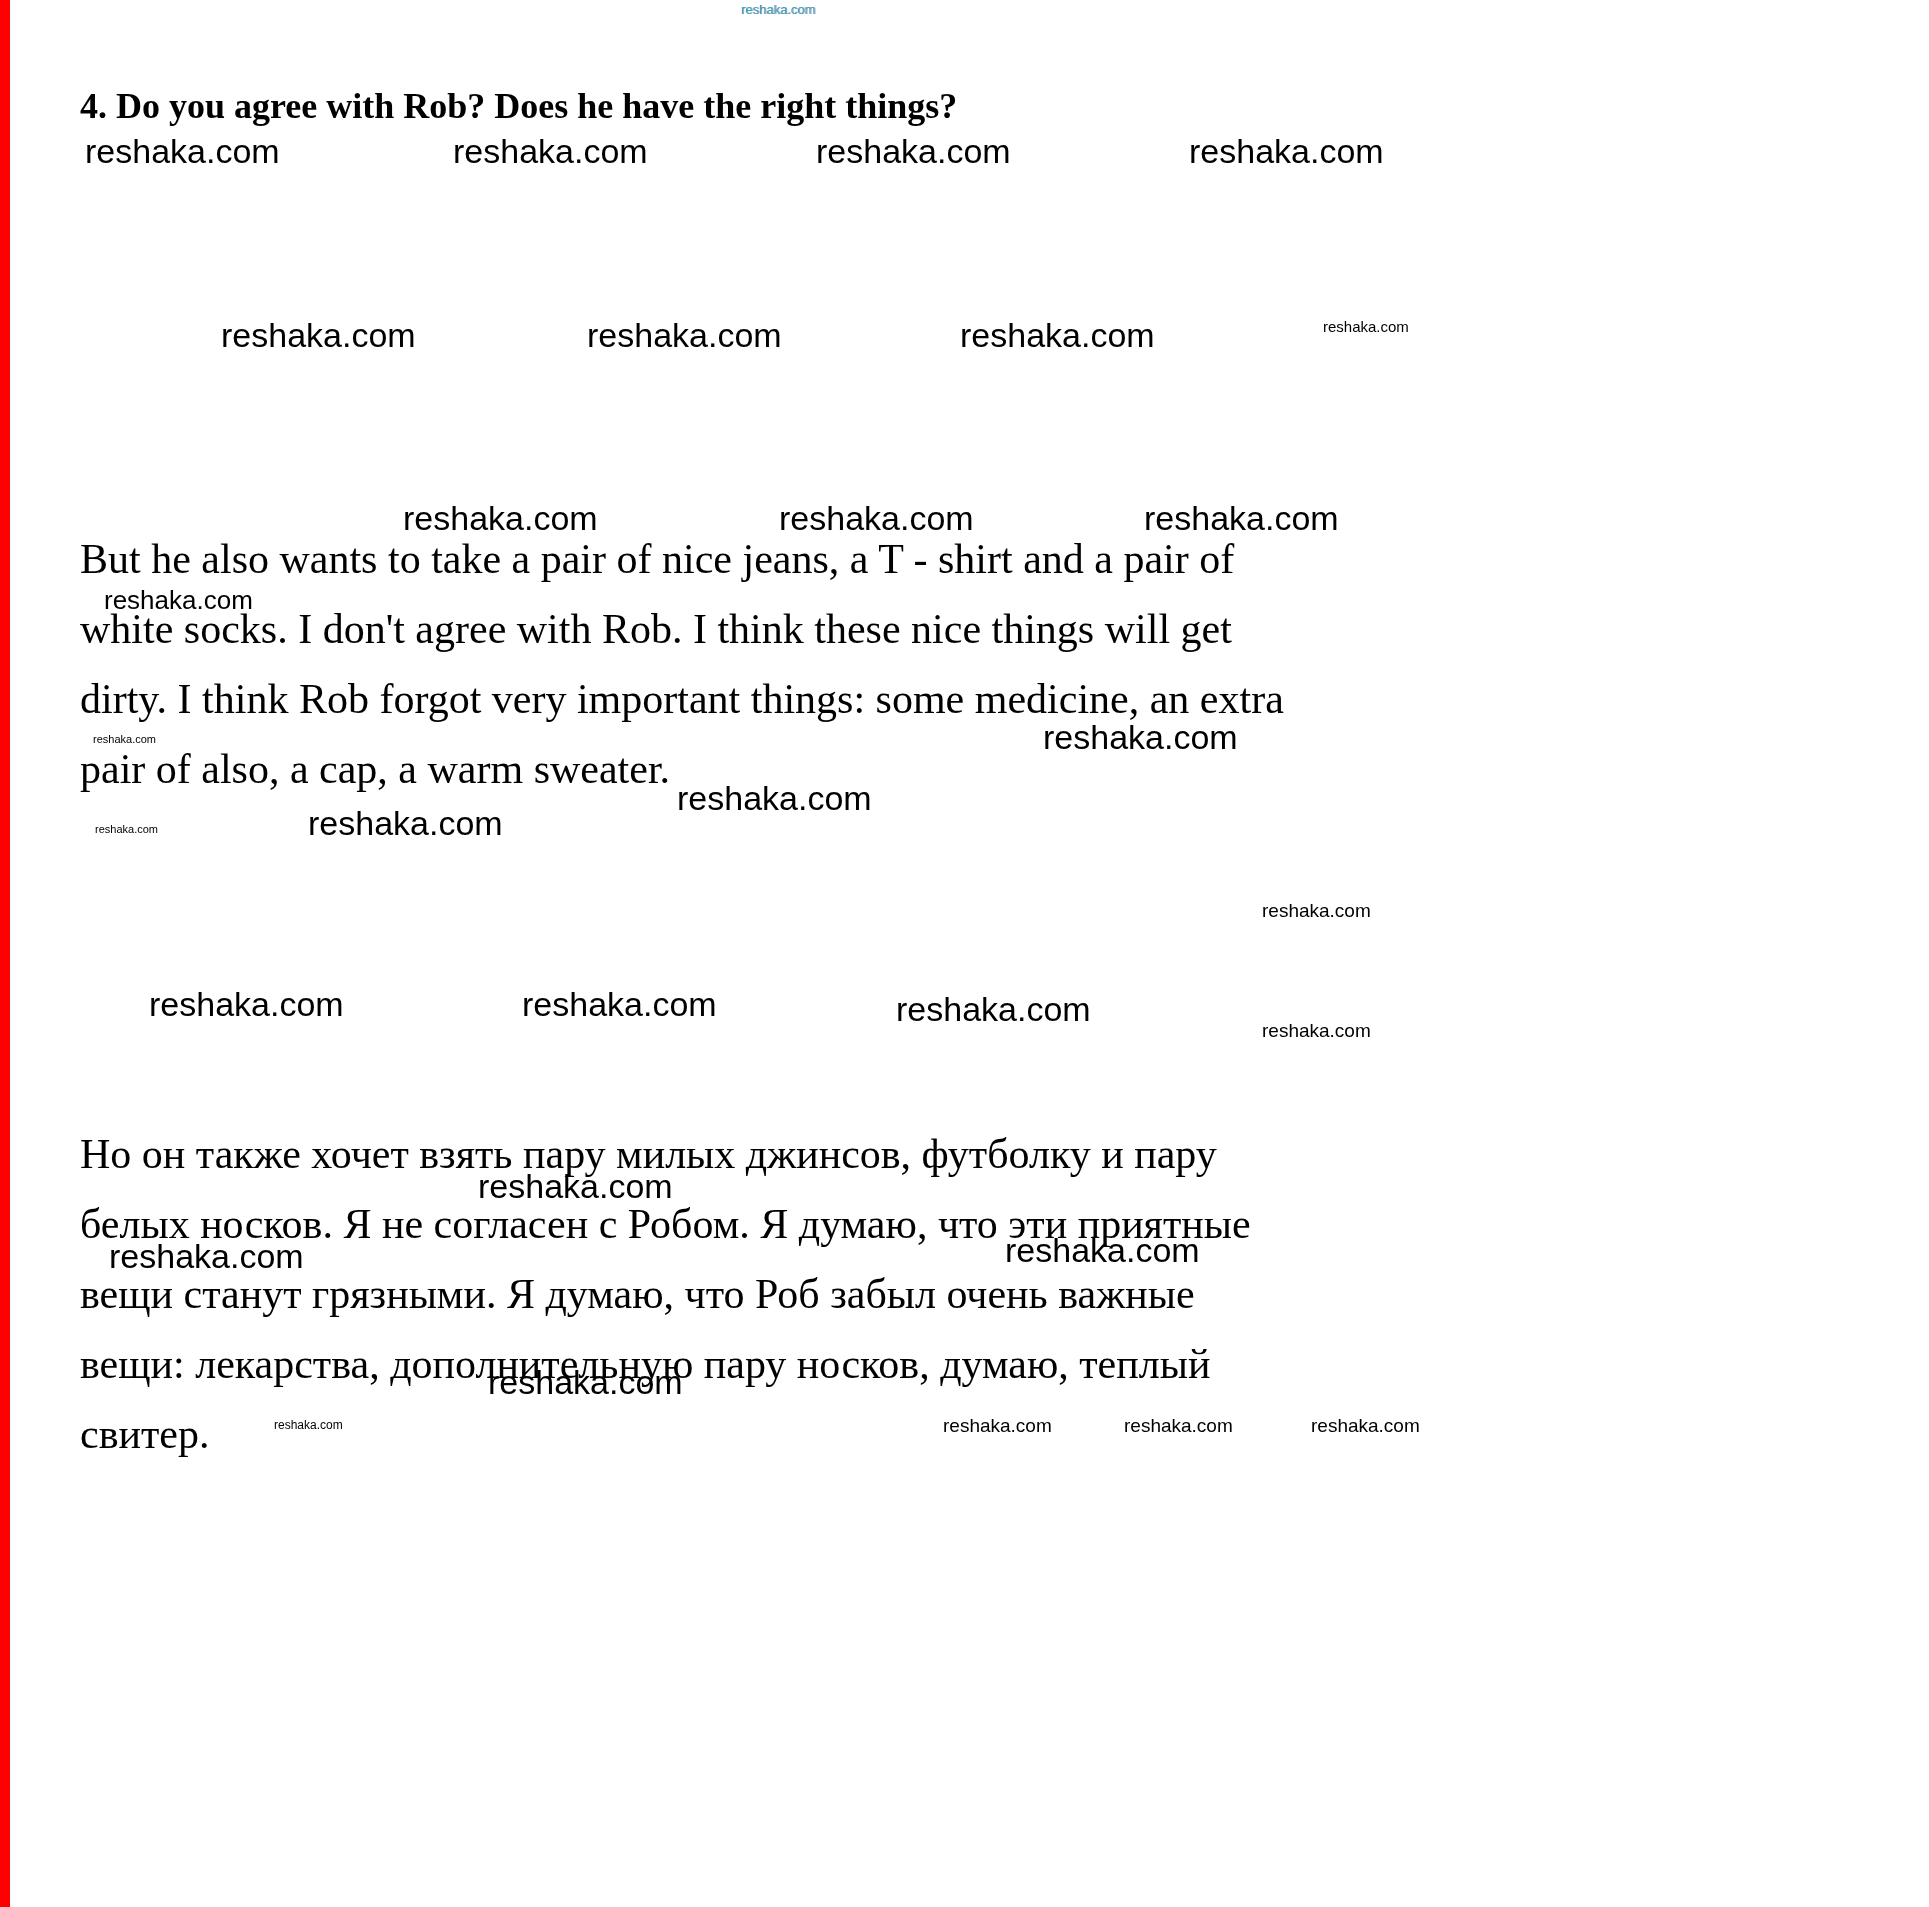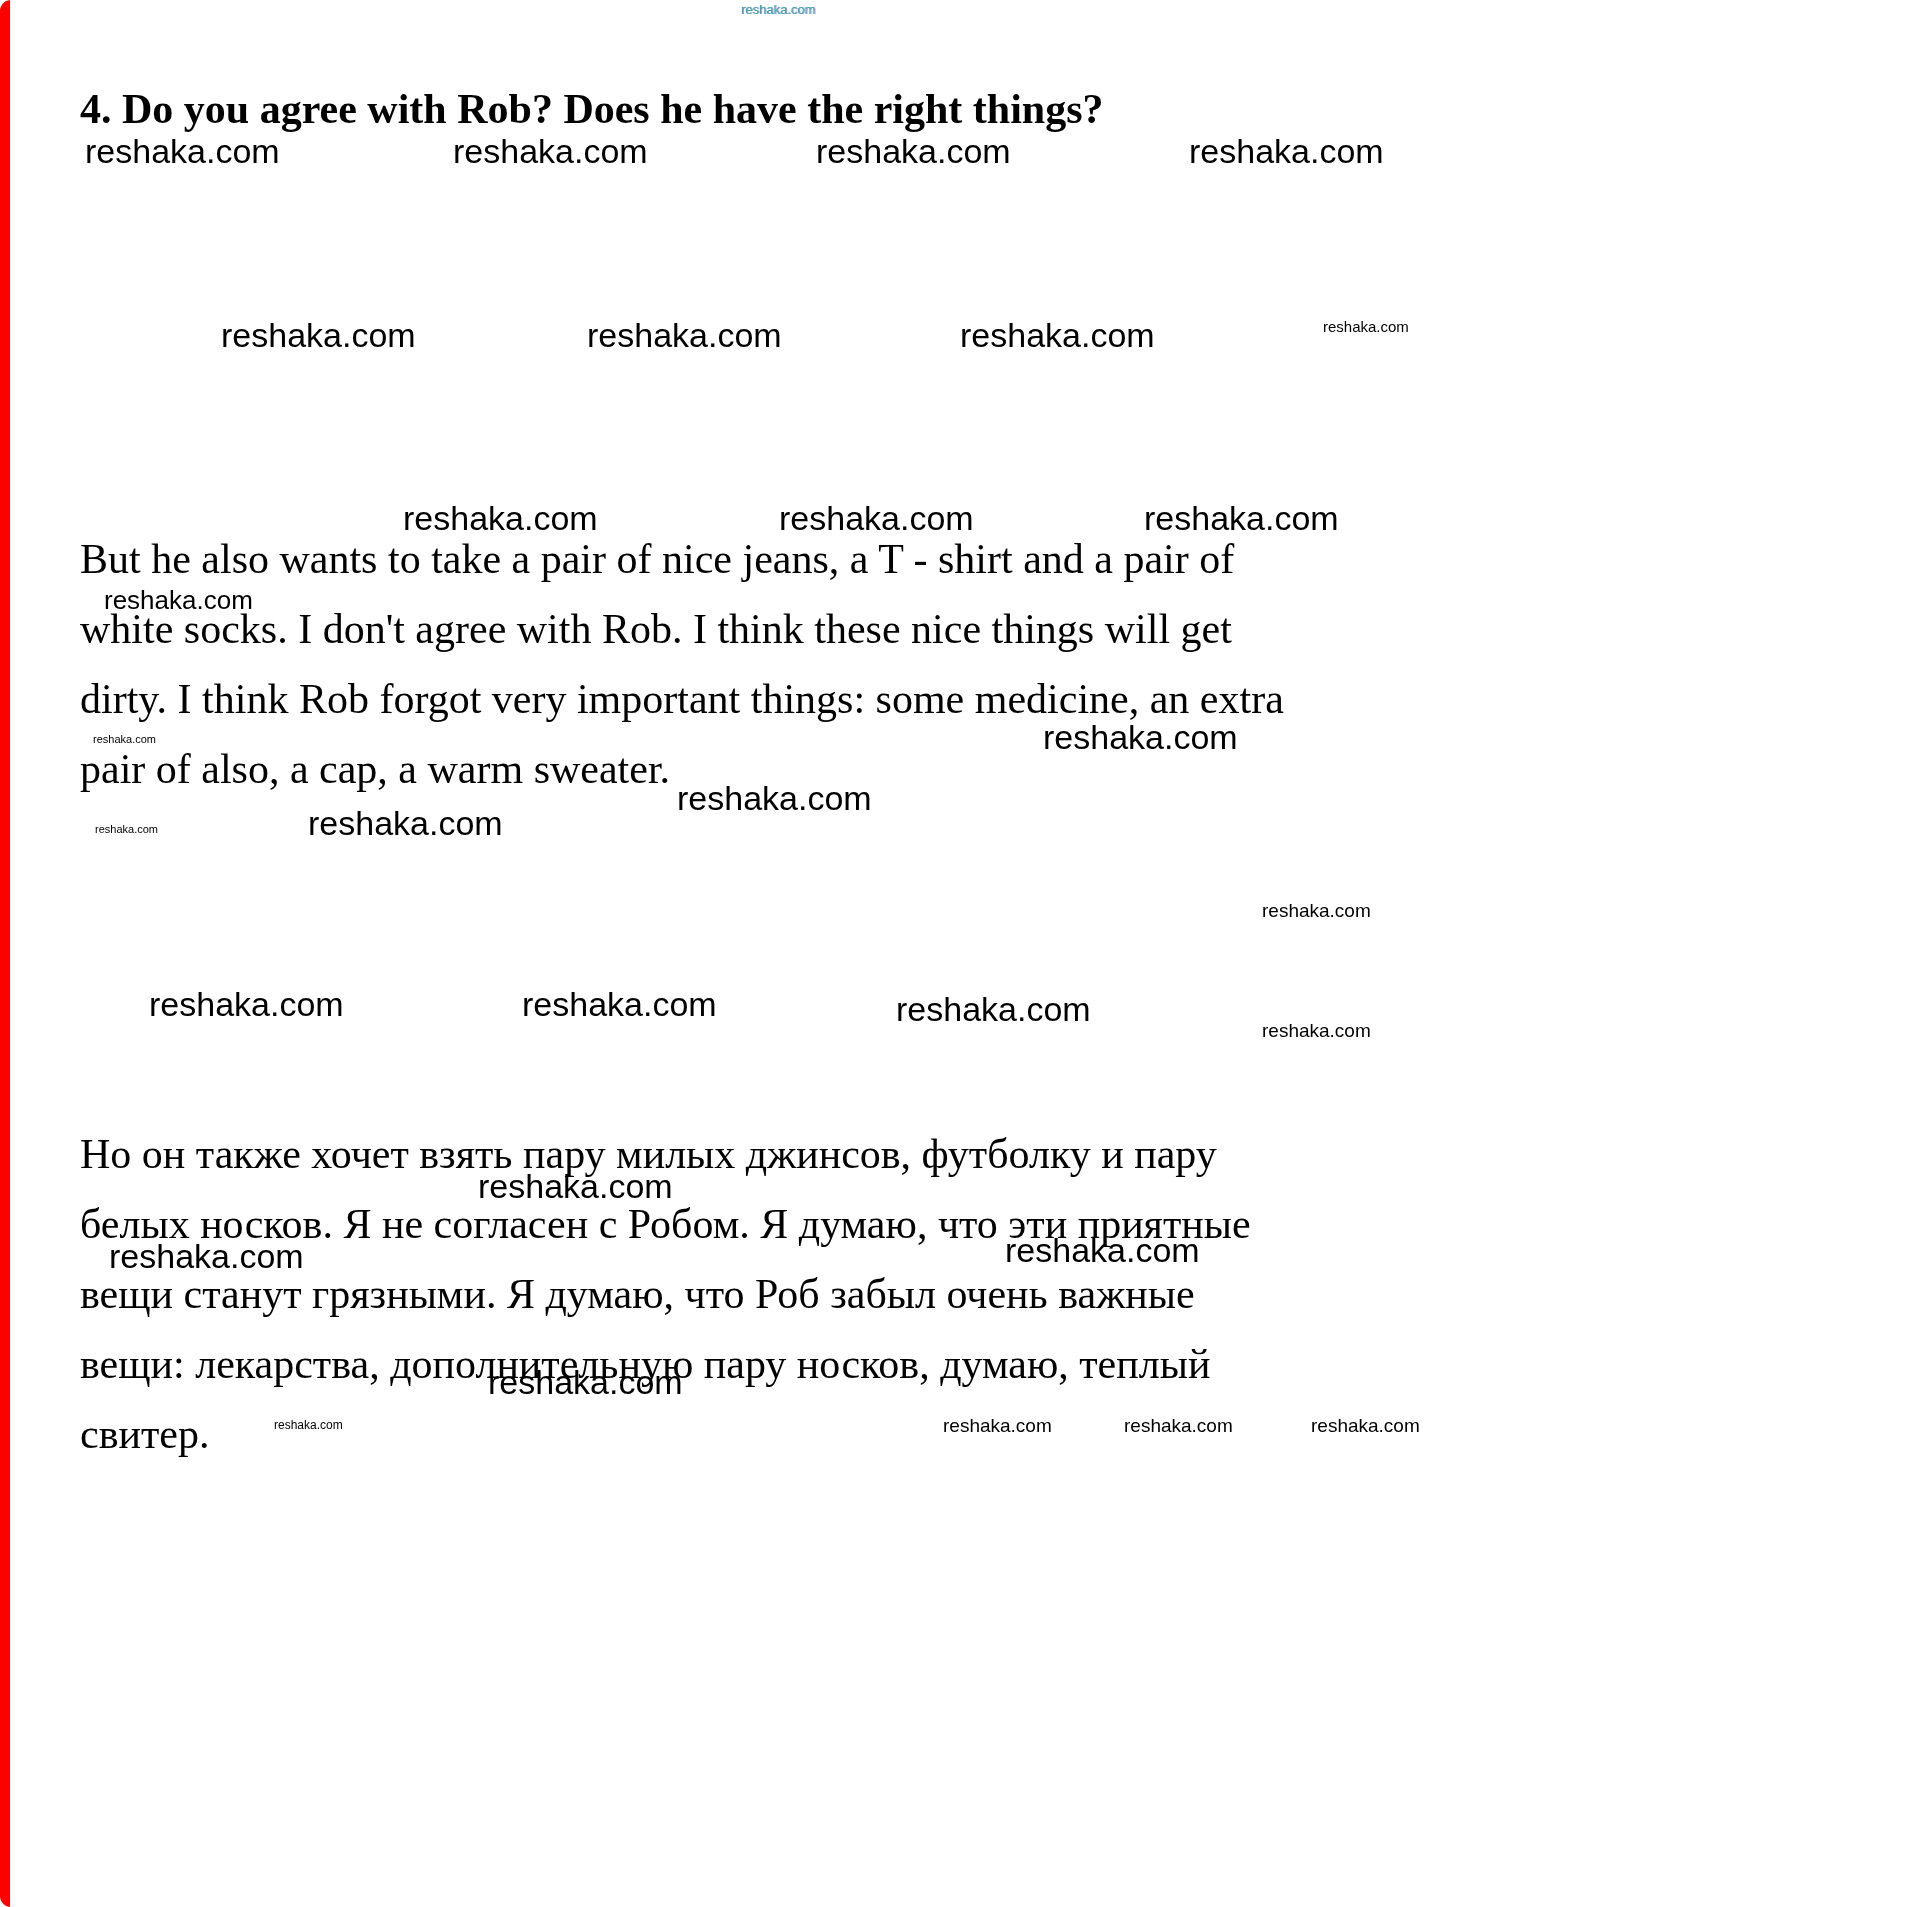--- a/index.html
+++ b/index.html
@@ -8,35 +8,34 @@
     background: #ffffff;
   }
   .page {
     position: relative;
     width: 1929px;
     height: 1907px;
     background: #ffffff;
     overflow: hidden;
     font-family: "Liberation Serif", serif;
     color: #000000;
-    border-radius: 11px;
   }
   .red-bar {
     position: absolute;
     left: 0;
     top: 0;
     width: 10px;
     height: 1907px;
     background: #ff0000;
   }
   .title {
     position: absolute;
     left: 80px;
     font-weight: bold;
-    font-size: 42px;
+    font-size: 36px;
     white-space: nowrap;
     font-family: "Liberation Serif", serif;
   }
   .para {
     position: absolute;
     left: 80px;
   }
   .para .line {
     font-size: 42px;
     line-height: 70px;

